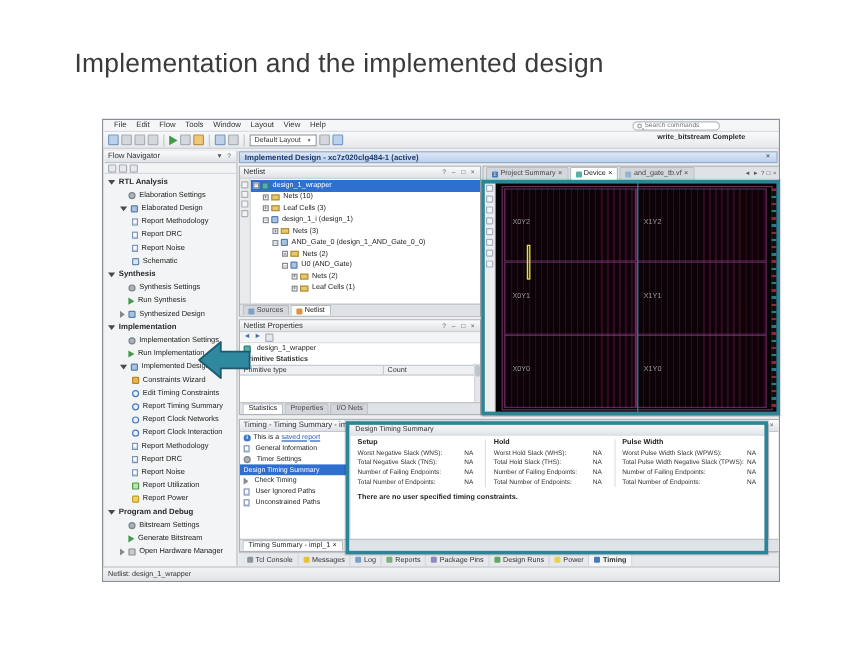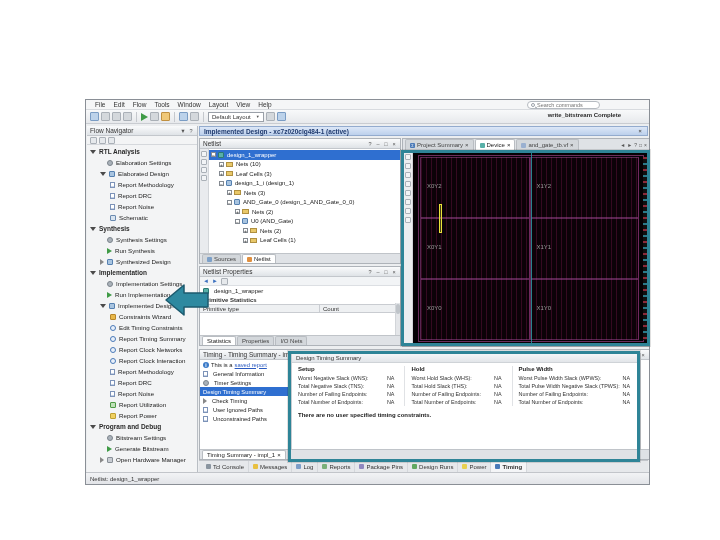--- a/index.html
+++ b/index.html
@@ -169,20 +169,21 @@
   
   .anno{position:absolute;border:3px solid #2e8497;z-index:50;box-shadow:0 0 0 1px rgba(0,0,0,.12);}
   .anno-device{left:401px;top:150px;width:249px;height:196px;}
   .anno-timing{left:288px;top:351px;width:352px;height:111px;}
   .arrow{position:absolute;left:164px;top:281px;z-index:60;}
 </style>
 </head>
 <body>
 
 <div class="slide">
+  <h1 class="slide-title">Implementation and the implemented design</h1>
 
   <div class="vivado">
 
     <div class="menubar">
       <span class="menu-item">File</span>
       <span class="menu-item">Edit</span>
       <span class="menu-item">Flow</span>
       <span class="menu-item">Tools</span>
       <span class="menu-item">Window</span>
       <span class="menu-item">Layout</span>

